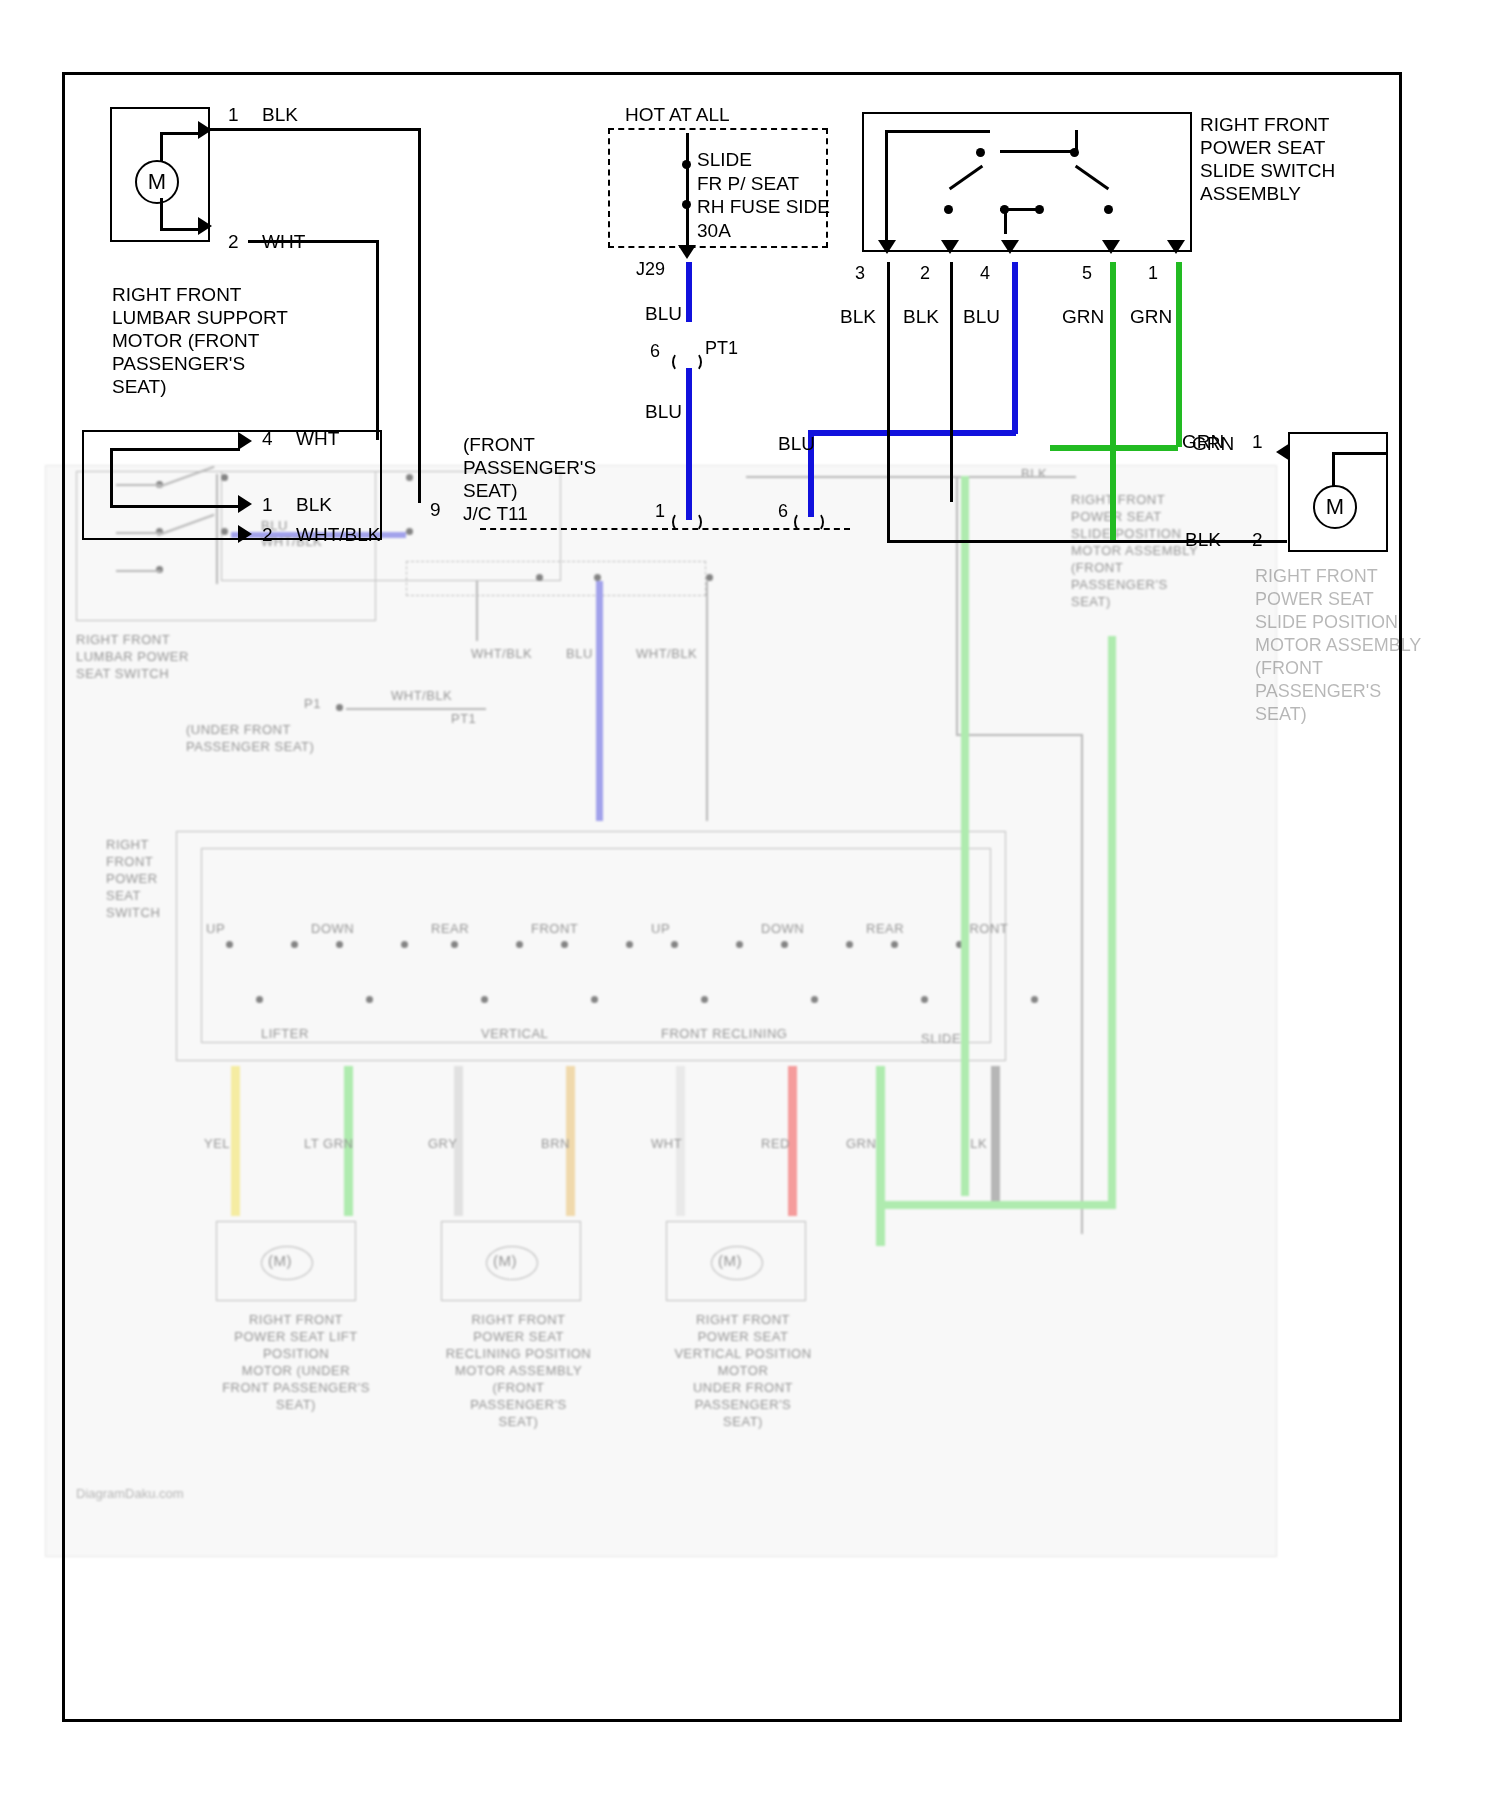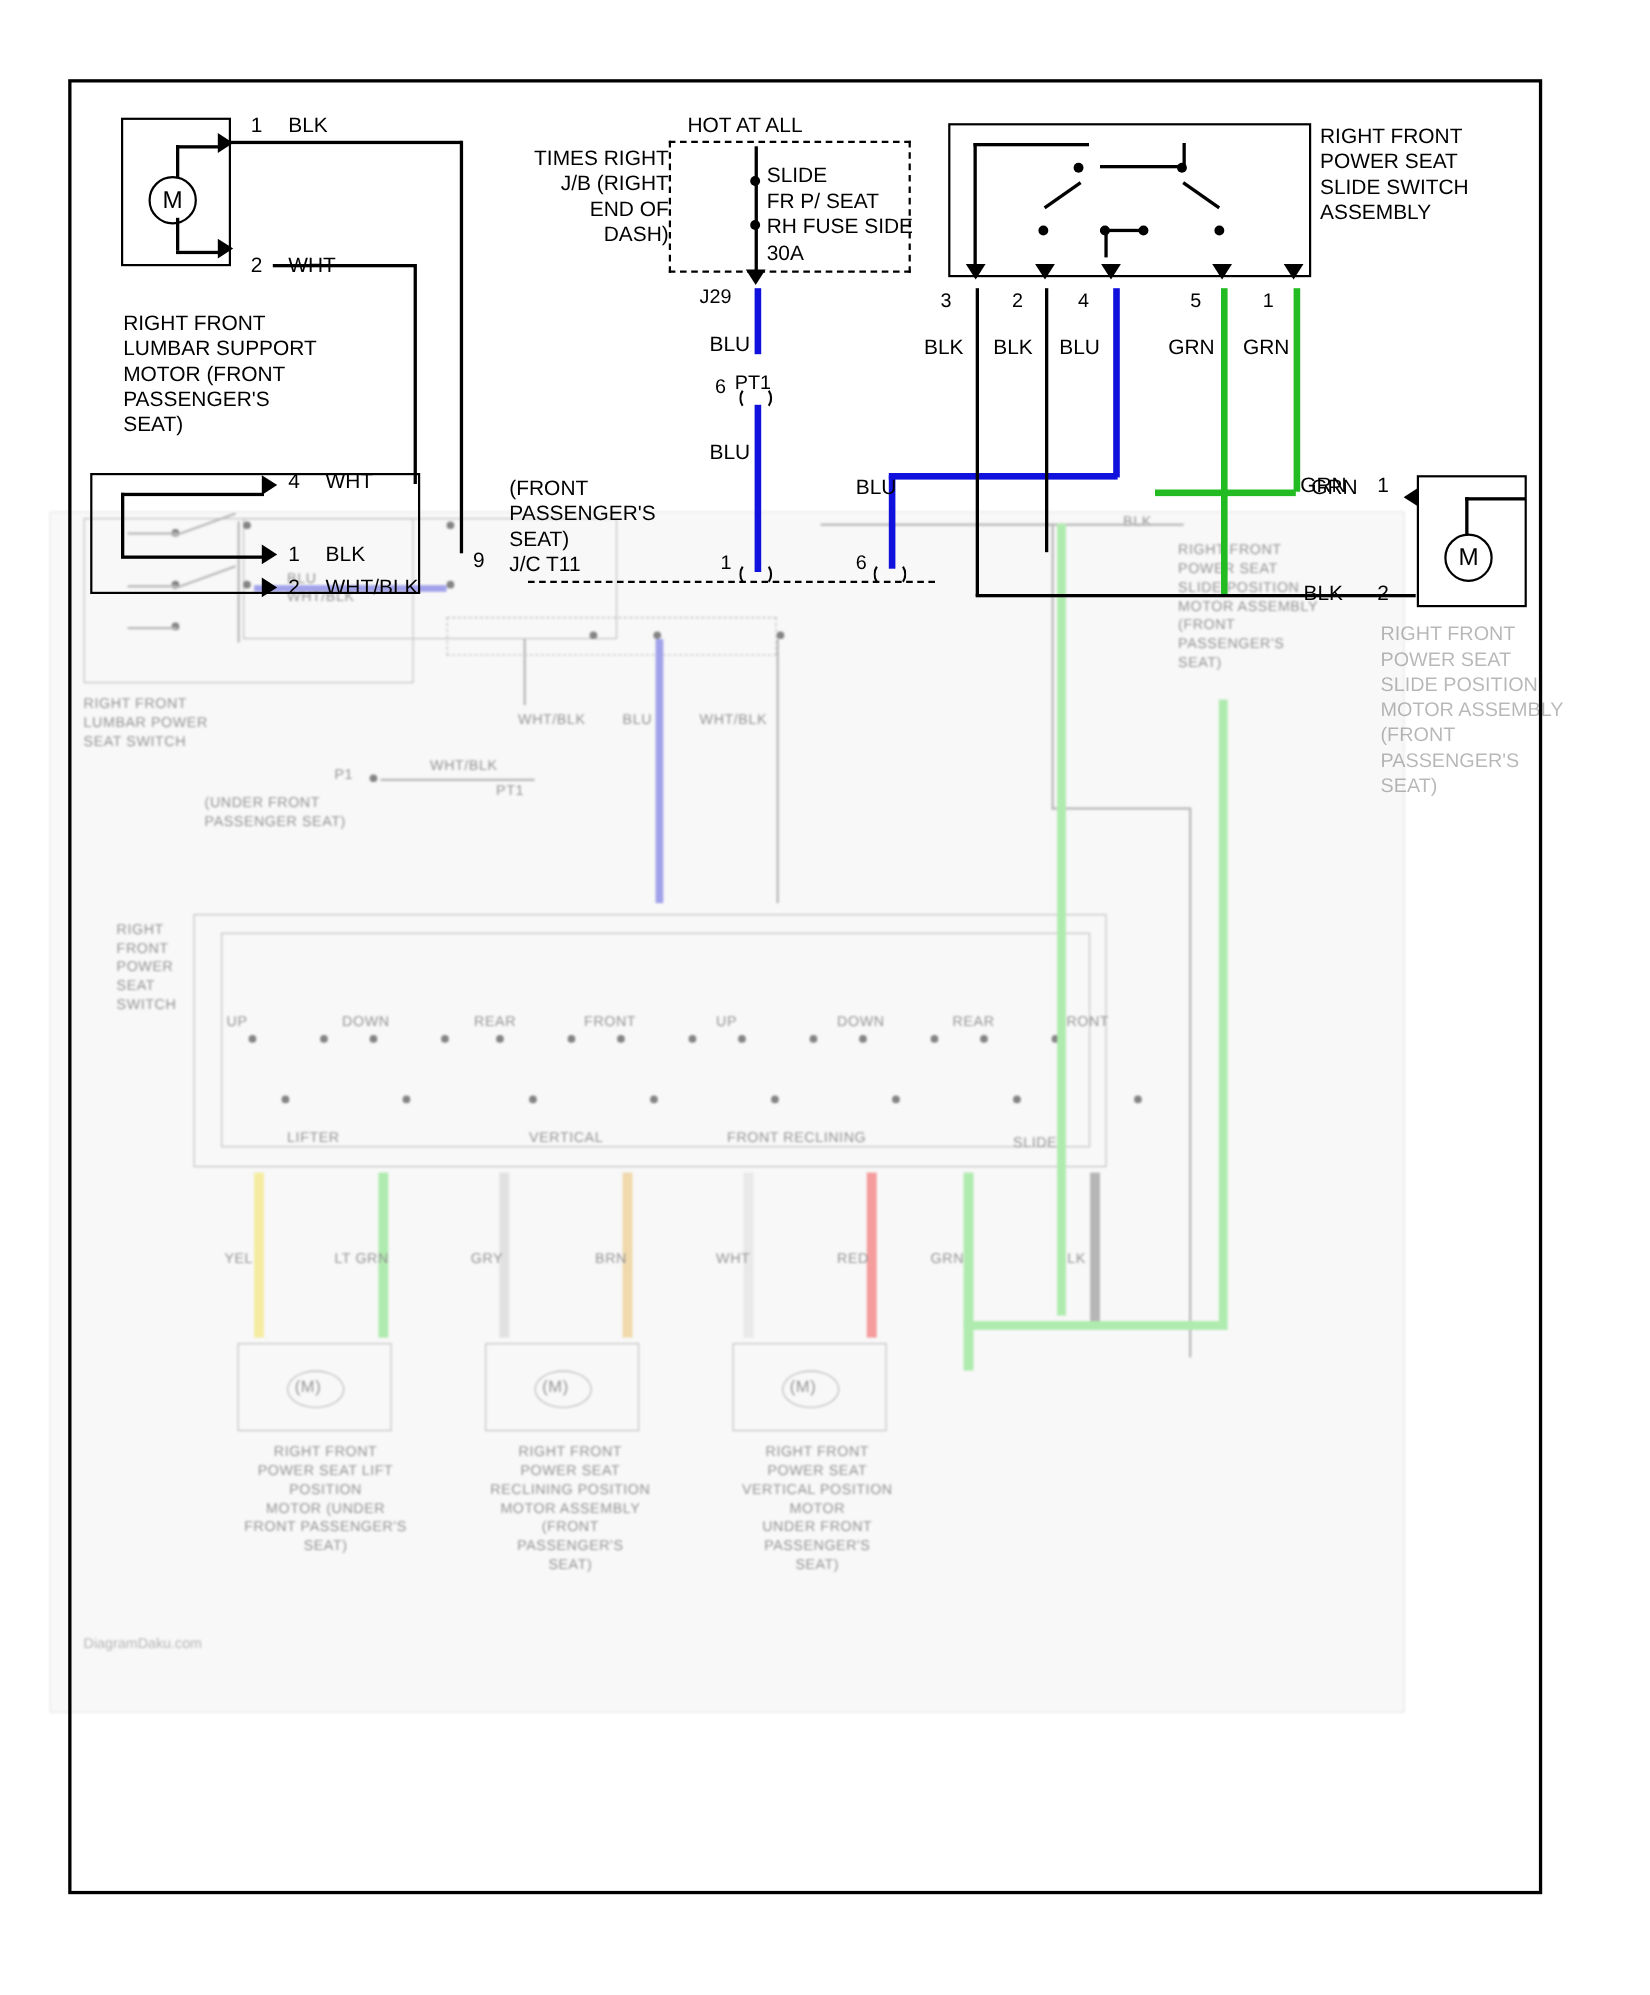--- a/index.html
+++ b/index.html
@@ -223,39 +223,35 @@
   <div class="lbl" style="left:296px;top:493px;">BLK</div>
   <div class="lbl" style="left:262px;top:523px;">2</div>
   <div class="lbl" style="left:296px;top:523px;">WHT/BLK</div>
   <div class="lbl" style="left:430px;top:498px;">9</div>
   <div class="hline" style="left:110px;top:448px;width:130px;"></div>
   <div class="hline" style="left:110px;top:505px;width:130px;"></div>
   <div class="vline" style="left:110px;top:448px;height:58px;"></div>
 
   <div class="dash" style="left:608px;top:128px;width:220px;height:120px;"></div>
   <div class="lbl" style="left:625px;top:103px;">HOT AT ALL</div>
-  <div class="lbl" style="left:478px;top:133px;width:130px;text-align:right;">TIMES RIGHT
-J/B (RIGHT
-END OF
-DASH)</div>
   <div class="lbl" style="left:697px;top:148px;">SLIDE</div>
   <div class="lbl" style="left:697px;top:172px;width:150px;">FR P/ SEAT
 RH FUSE SIDE</div>
   <div class="lbl" style="left:697px;top:219px;">30A</div>
   <div class="vline" style="left:686px;top:133px;height:115px;"></div>
   <div class="dot" style="left:682px;top:160px;"></div>
   <div class="dot" style="left:682px;top:200px;"></div>
   <div class="arrow-d" style="left:678px;top:245px;"></div>
   <div class="lbl sm" style="left:636px;top:258px;">J29</div>
   <div class="vline blu" style="left:686px;top:262px;height:60px;border-left-width:6px;"></div>
   <div class="lbl" style="left:645px;top:302px;">BLU</div>
 
   <div class="splice" style="left:676px;top:352px;"></div>
   <div class="lbl sm" style="left:650px;top:340px;">6</div>
-  <div class="lbl sm" style="left:668px;top:337px;">PT1</div>
+  <div class="lbl sm" style="left:705px;top:337px;">PT1</div>
   <div class="vline blu" style="left:686px;top:368px;height:152px;border-left-width:6px;"></div>
   <div class="lbl" style="left:645px;top:400px;">BLU</div>
 
   <div class="dash" style="left:480px;top:520px;width:370px;height:10px;border-top:none;border-left:none;border-right:none;border-bottom:2px dashed #000;"></div>
   <div class="lbl" style="left:463px;top:433px;width:160px;">(FRONT
 PASSENGER'S
 SEAT)
 J/C T11</div>
   <div class="splice" style="left:676px;top:512px;"></div>
   <div class="lbl sm" style="left:655px;top:500px;">1</div>

